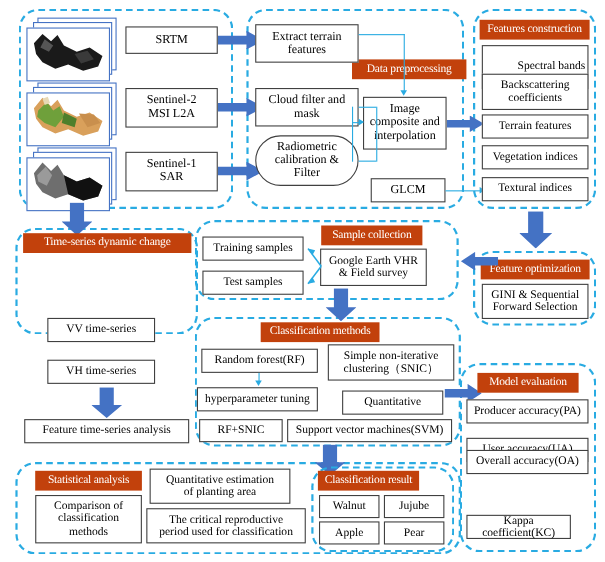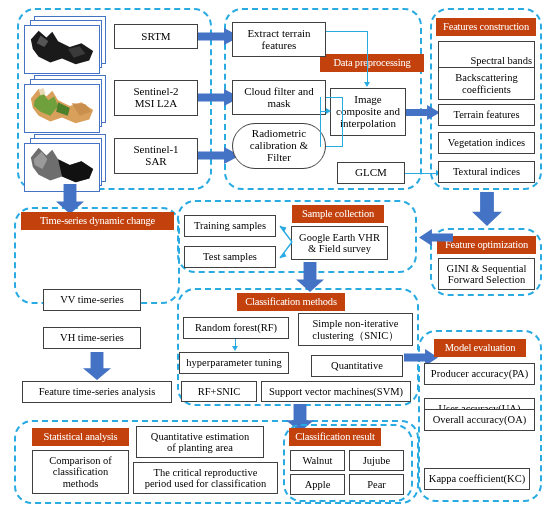--- a/index.html
+++ b/index.html
@@ -255,21 +255,21 @@
   </div>
   <div class="box" style="left:424px;top:363px;width:111px;height:22px;font-size:10.5px;">
     <span>Producer accuracy(PA)</span>
   </div>
   <div class="box" style="left:424px;top:398px;width:111px;height:22px;font-size:10.5px;">
     <span>User accuracy(UA)</span>
   </div>
   <div class="box" style="left:424px;top:409px;width:111px;height:22px;font-size:10.5px;">
     <span>Overall accuracy(OA)</span>
   </div>
-  <div class="box" style="left:424px;top:468px;width:106px;height:22px;font-size:10.5px;">
+  <div class="box" style="left:424px;top:468px;width:95px;height:22px;font-size:10.5px;">
     <span>Kappa coefficient(KC)</span>
   </div>
 
   <div class="ghead" style="left:32px;top:428px;width:97px;height:18px;font-size:10.5px;">
     <span>Statistical analysis</span>
   </div>
   <div class="box" style="left:32px;top:450px;width:97px;height:44px;font-size:10.5px;flex-direction:column;">
     <span>Comparison of</span>
     <span>classification</span>
     <span>methods</span>

